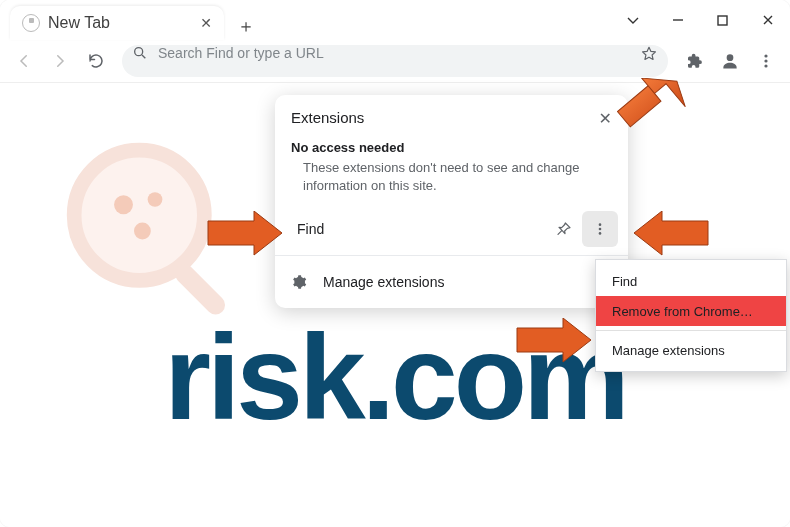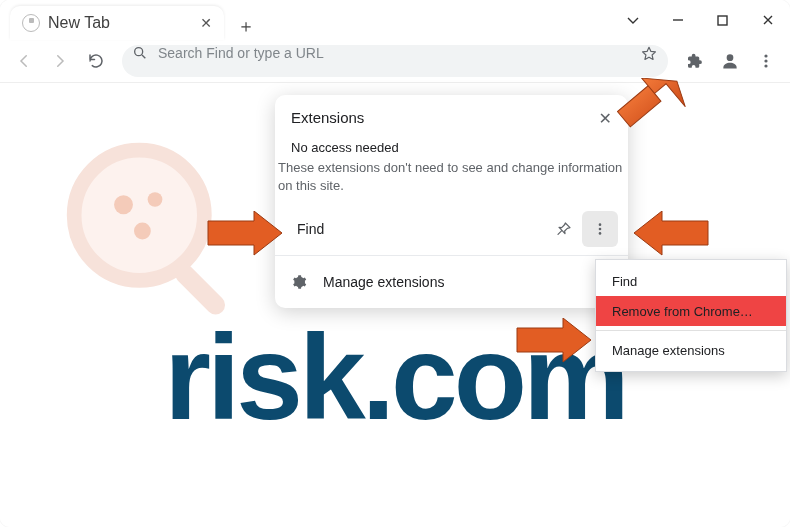--- a/index.html
+++ b/index.html
@@ -22,22 +22,22 @@
 .omnibox .star{color:#5f6368;margin-left:6px}
 .tb-icon{width:32px;height:32px;display:flex;align-items:center;justify-content:center;color:#5f6368;border-radius:50%}
 .content{position:absolute;top:86px;left:0;right:0;bottom:0;background:#fff}
 .watermark{position:absolute;inset:0;display:flex;align-items:center;justify-content:center;pointer-events:none}
 .watermark-text{font-size:120px;font-weight:700;color:#0c4a6e;letter-spacing:-4px;transform:translateY(70px)}
 .watermark-glass{position:absolute;left:50px;top:40px}
 .ext-popup{position:absolute;top:95px;left:275px;width:353px;background:#fff;border-radius:10px;box-shadow:0 4px 20px rgba(0,0,0,0.18);padding-bottom:6px}
 .ext-head{display:flex;align-items:flex-start;padding:14px 16px 4px}
 .ext-title{flex:1;font-size:15px;color:#202124}
 .ext-close{color:#5f6368;font-size:16px}
-.ext-sub{padding:8px 16px 2px;font-size:13px;color:#202124;font-weight:400}
-.ext-desc{padding:2px 3px 14px;font-size:13px;color:#5f6368;line-height:1.4}
+.ext-sub{padding:8px 16px 2px;font-size:13px;color:#202124;font-weight:700}
+.ext-desc{padding:2px 28px 14px;font-size:13px;color:#5f6368;line-height:1.4}
 .ext-row{display:flex;align-items:center;height:40px;padding:0 10px}
 .ext-row .ename{flex:1;font-size:14px;color:#202124;padding-left:12px}
 .ext-row .eaction{width:36px;height:36px;display:flex;align-items:center;justify-content:center;color:#5f6368;border-radius:6px}
 .ext-row .eaction.more{background:#e9e9e9}
 .ext-divider{height:1px;background:#e8eaed;margin:6px 0}
 .ext-manage{display:flex;align-items:center;height:40px;padding:0 16px;font-size:14px;color:#202124}
 .ext-manage .gear{margin-right:16px;color:#5f6368}
 .ctx-menu{position:absolute;top:259px;left:595px;width:190px;background:#fff;border:1px solid #dadce0;box-shadow:0 4px 14px rgba(0,0,0,0.2);padding:6px 0}
 .ctx-item{height:30px;display:flex;align-items:center;padding:0 16px;font-size:13px;color:#202124}
 .ctx-item.hl{background:#ef4444}

